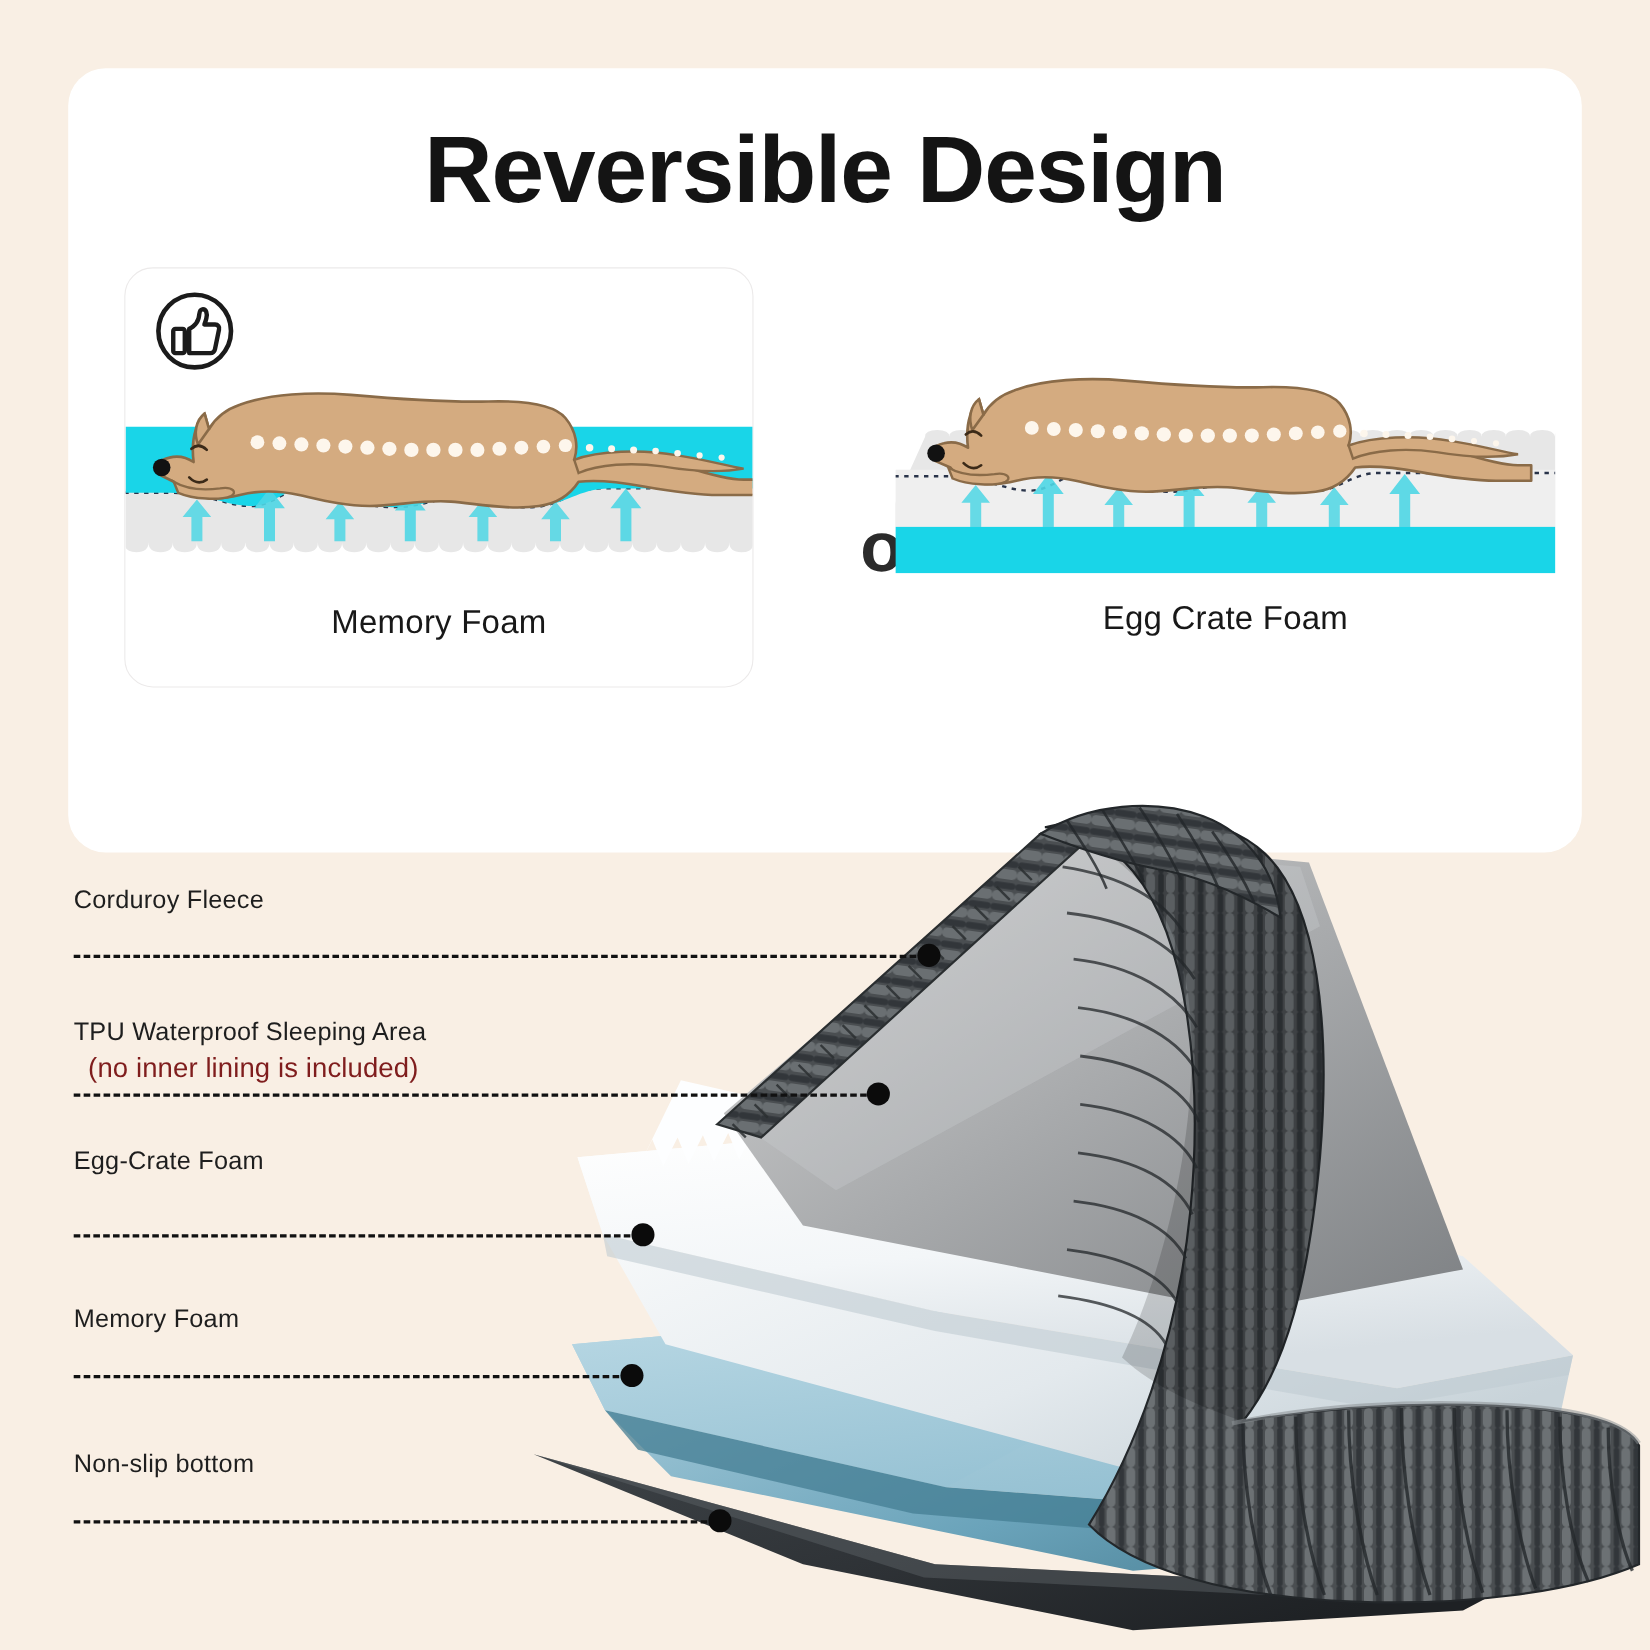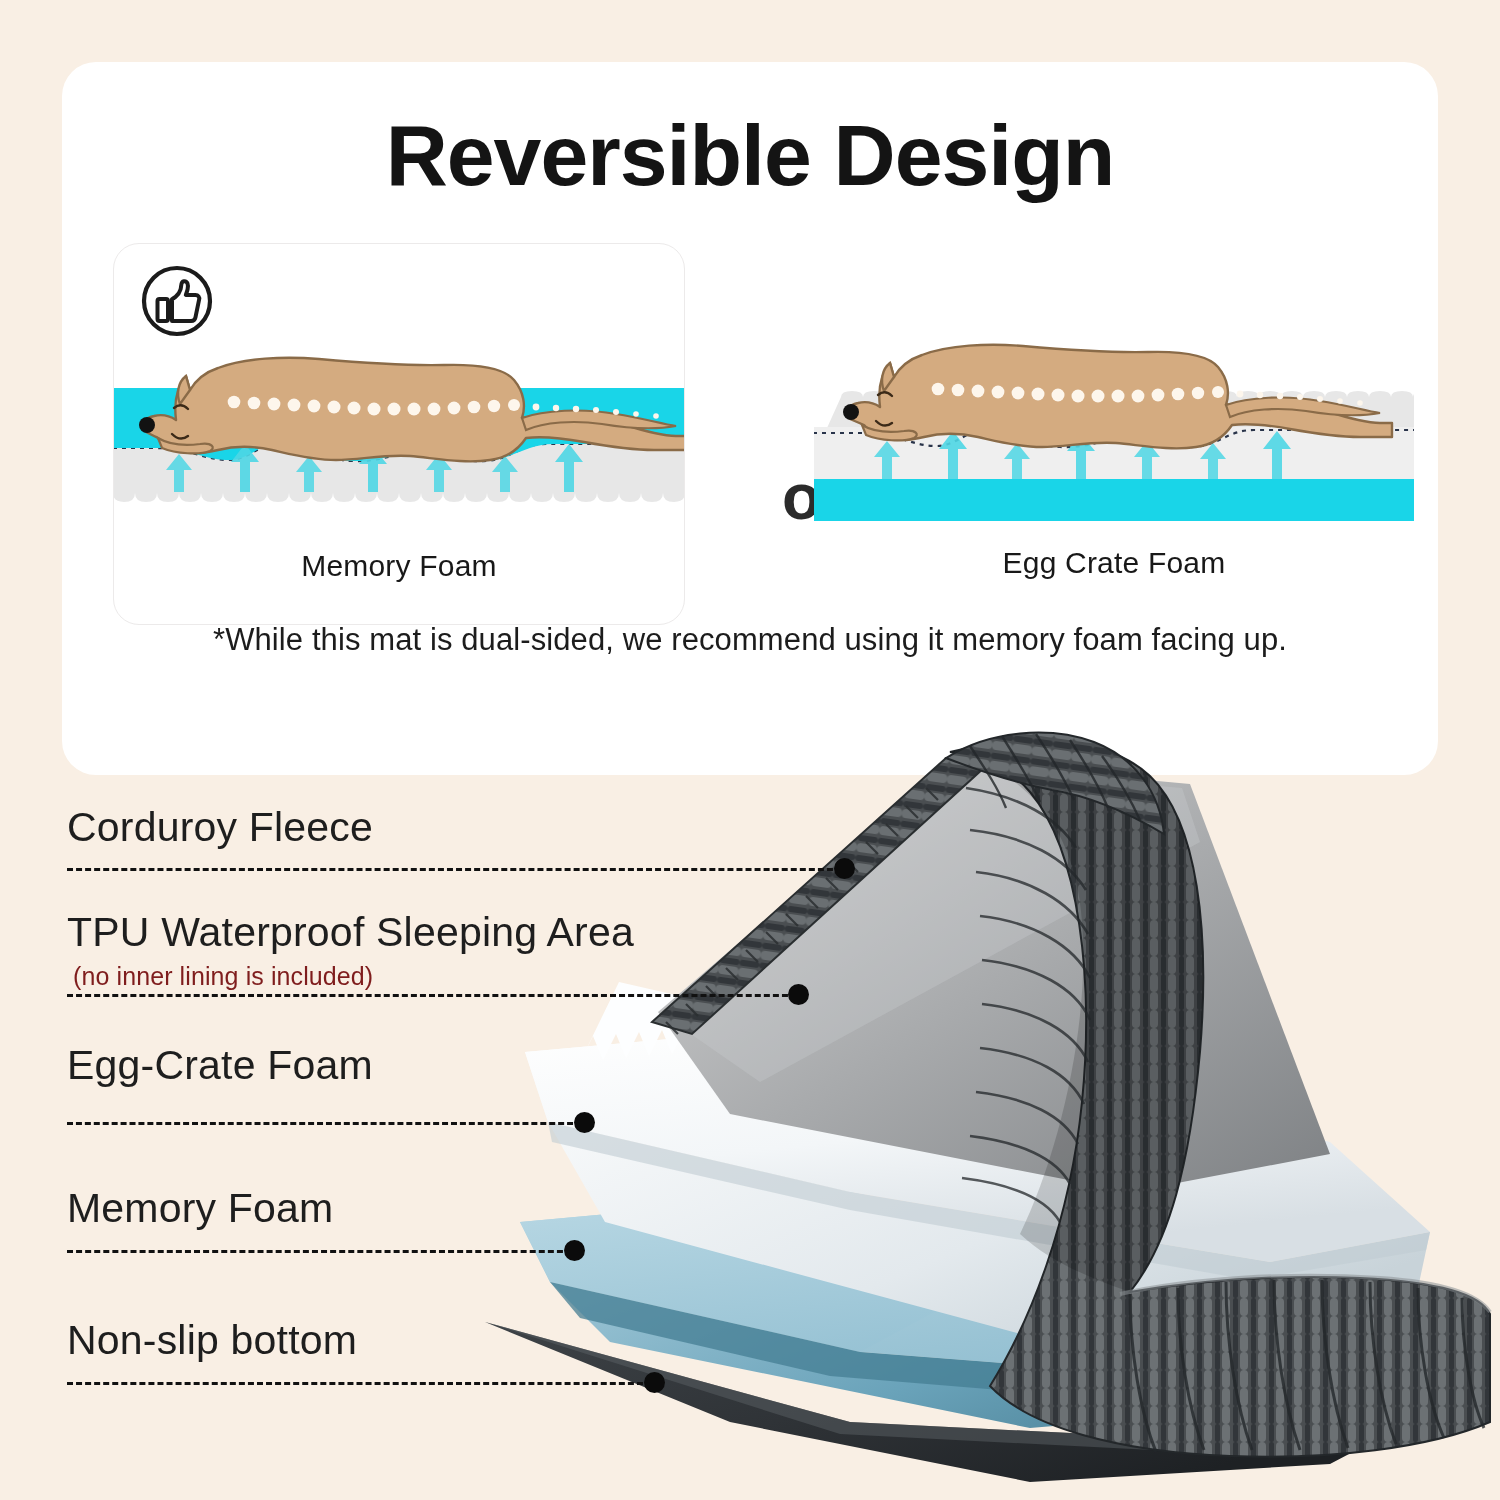--- a/index.html
+++ b/index.html
@@ -50,21 +50,21 @@
   .footnote{
     position:absolute; left:0; top:560px; width:100%;
     text-align:center; font-size:31px; color:#1c1c1c; letter-spacing:.1px;
   }
 
   
   .bottom{ position:absolute; left:0; top:722px; width:1500px; height:778px; }
 
   .callout{ position:absolute; }
   .callout .lbl{
-    font-size:41px; color:#1e1e1e; font-weight:400;
+    font-size:23px; color:#1e1e1e; font-weight:400;
     white-space:nowrap; letter-spacing:.2px;
   }
   .callout .sub{
     font-size:25px; color:#7f1d1d; white-space:nowrap; letter-spacing:.1px;
   }
   .leader{
     position:absolute; height:0;
     border-top:3.5px dashed #111;
   }
   .dot{
@@ -269,21 +269,20 @@
                 <circle cx="526" cy="70" r="2.8"></circle>
               <circle cx="546" cy="72" r="2.8"></circle>
             </g>
           </g>
         </g>
       </svg>
     </div>
 
     <div class="foam-label" style="left:752px;width:600px;top:484px;">Egg Crate Foam</div>
 
-    <div class="footnote">*While this mat is dual-sided, we recommend using it memory foam facing up.</div>
   </div>
 
   <div class="bottom">
 
     <div class="photo">
       <svg width="1070" height="778" viewBox="0 0 1070 778">
         <defs>
           <linearGradient id="tpu" x1="0" y1="0" x2="1" y2="1">
             <stop offset="0" stop-color="#d7d7d7"></stop>
             <stop offset="0.5" stop-color="#a9abad"></stop>
@@ -436,21 +435,21 @@
         </g>
       </svg>
     </div>
 
     <div class="callout" style="left:67px; top:82px;">
       <div class="lbl">Corduroy Fleece</div>
     </div>
     <div class="leader" style="left:67px; top:146px; width:775px;"></div>
     <div class="dot" style="left:834px; top:136px;"></div>
 
-    <div class="callout" style="left:67px; top:187px;">
+    <div class="callout" style="left:67px; top:202px;text-align:center;">
       <div class="lbl">TPU Waterproof Sleeping Area</div>
       <div class="sub" style="margin-top:6px; margin-left:6px;">(no inner lining is included)</div>
     </div>
     <div class="leader" style="left:67px; top:272px; width:730px;"></div>
     <div class="dot" style="left:788px; top:262px;"></div>
 
     <div class="callout" style="left:67px; top:320px;">
       <div class="lbl">Egg-Crate Foam</div>
     </div>
     <div class="leader" style="left:67px; top:400px; width:515px;"></div>

